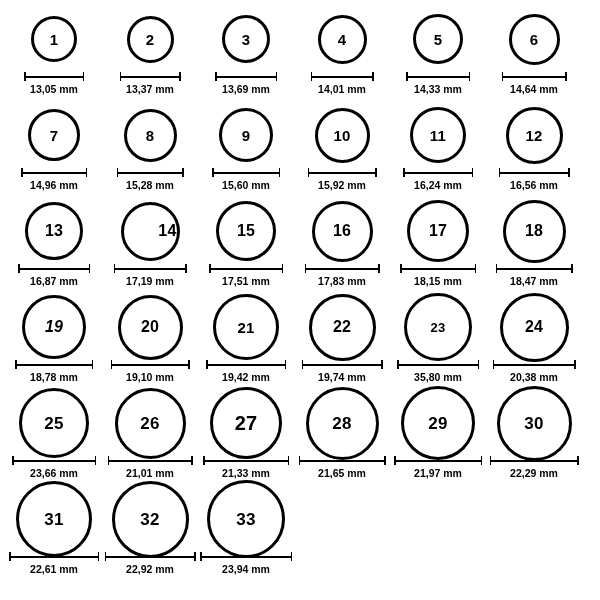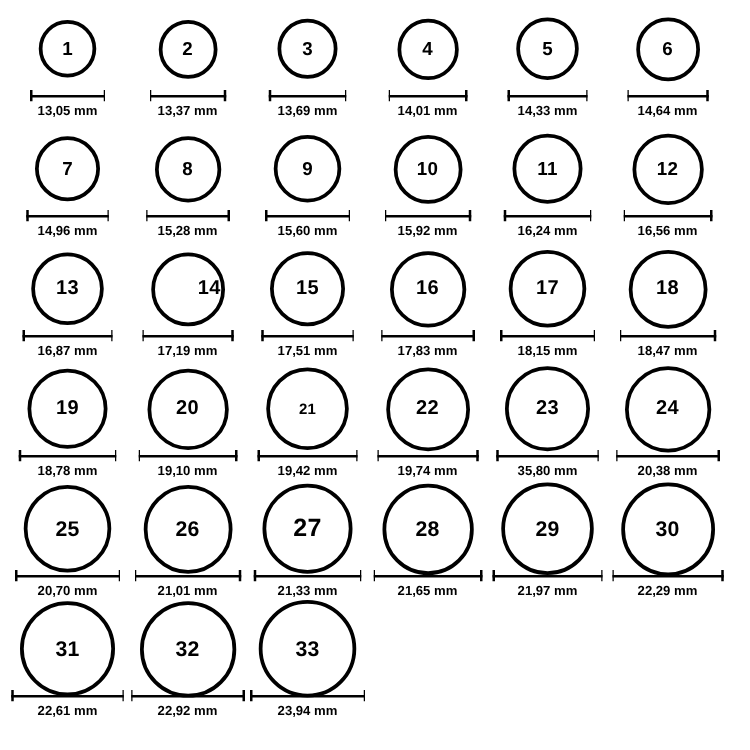--- a/index.html
+++ b/index.html
@@ -332,21 +332,21 @@
           <div class="measure-line"></div>
           <div class="measure-cap left"></div>
           <div class="measure-cap right"></div>
         </div>
         <div class="ring-label">18,47 mm</div>
       </div>
     </div>
     <div class="ring-row">
       <div class="ring-cell">
         <div class="ring-circle-wrap">
-          <div class="ring-circle" style="width: 64px; height: 64px;">
+          <div class="ring-circle" style="width: 64px; height: 64px; font-style: italic;">
             <span class="ring-number" style="font-size: 16px;">19</span>
           </div>
         </div>
         <div class="ring-measure" style="width: 78px;">
           <div class="measure-line"></div>
           <div class="measure-cap left"></div>
           <div class="measure-cap right"></div>
         </div>
         <div class="ring-label">18,78 mm</div>
       </div>
@@ -359,21 +359,21 @@
         <div class="ring-measure" style="width: 79px;">
           <div class="measure-line"></div>
           <div class="measure-cap left"></div>
           <div class="measure-cap right"></div>
         </div>
         <div class="ring-label">19,10 mm</div>
       </div>
       <div class="ring-cell">
         <div class="ring-circle-wrap">
           <div class="ring-circle" style="width: 66px; height: 66px;">
-            <span class="ring-number" style="font-size: 12px;">21</span>
+            <span class="ring-number" style="font-size: 15px;">21</span>
           </div>
         </div>
         <div class="ring-measure" style="width: 80px;">
           <div class="measure-line"></div>
           <div class="measure-cap left"></div>
           <div class="measure-cap right"></div>
         </div>
         <div class="ring-label">19,42 mm</div>
       </div>
       <div class="ring-cell">
@@ -385,21 +385,21 @@
         <div class="ring-measure" style="width: 81px;">
           <div class="measure-line"></div>
           <div class="measure-cap left"></div>
           <div class="measure-cap right"></div>
         </div>
         <div class="ring-label">19,74 mm</div>
       </div>
       <div class="ring-cell">
         <div class="ring-circle-wrap">
           <div class="ring-circle" style="width: 68px; height: 68px;">
-            <span class="ring-number" style="font-size: 16px;">23</span>
+            <span class="ring-number" style="font-size: 13px;">23</span>
           </div>
         </div>
         <div class="ring-measure" style="width: 82px;">
           <div class="measure-line"></div>
           <div class="measure-cap left"></div>
           <div class="measure-cap right"></div>
         </div>
         <div class="ring-label">35,80 mm</div>
       </div>
       <div class="ring-cell">
@@ -421,21 +421,21 @@
         <div class="ring-circle-wrap">
           <div class="ring-circle" style="width: 70px; height: 70px;">
             <span class="ring-number" style="font-size: 17px;">25</span>
           </div>
         </div>
         <div class="ring-measure" style="width: 84px;">
           <div class="measure-line"></div>
           <div class="measure-cap left"></div>
           <div class="measure-cap right"></div>
         </div>
-        <div class="ring-label">20,70 mm</div>
+        <div class="ring-label">23,66 mm</div>
       </div>
       <div class="ring-cell">
         <div class="ring-circle-wrap">
           <div class="ring-circle" style="width: 71px; height: 71px;">
             <span class="ring-number" style="font-size: 17px;">26</span>
           </div>
         </div>
         <div class="ring-measure" style="width: 85px;">
           <div class="measure-line"></div>
           <div class="measure-cap left"></div>

